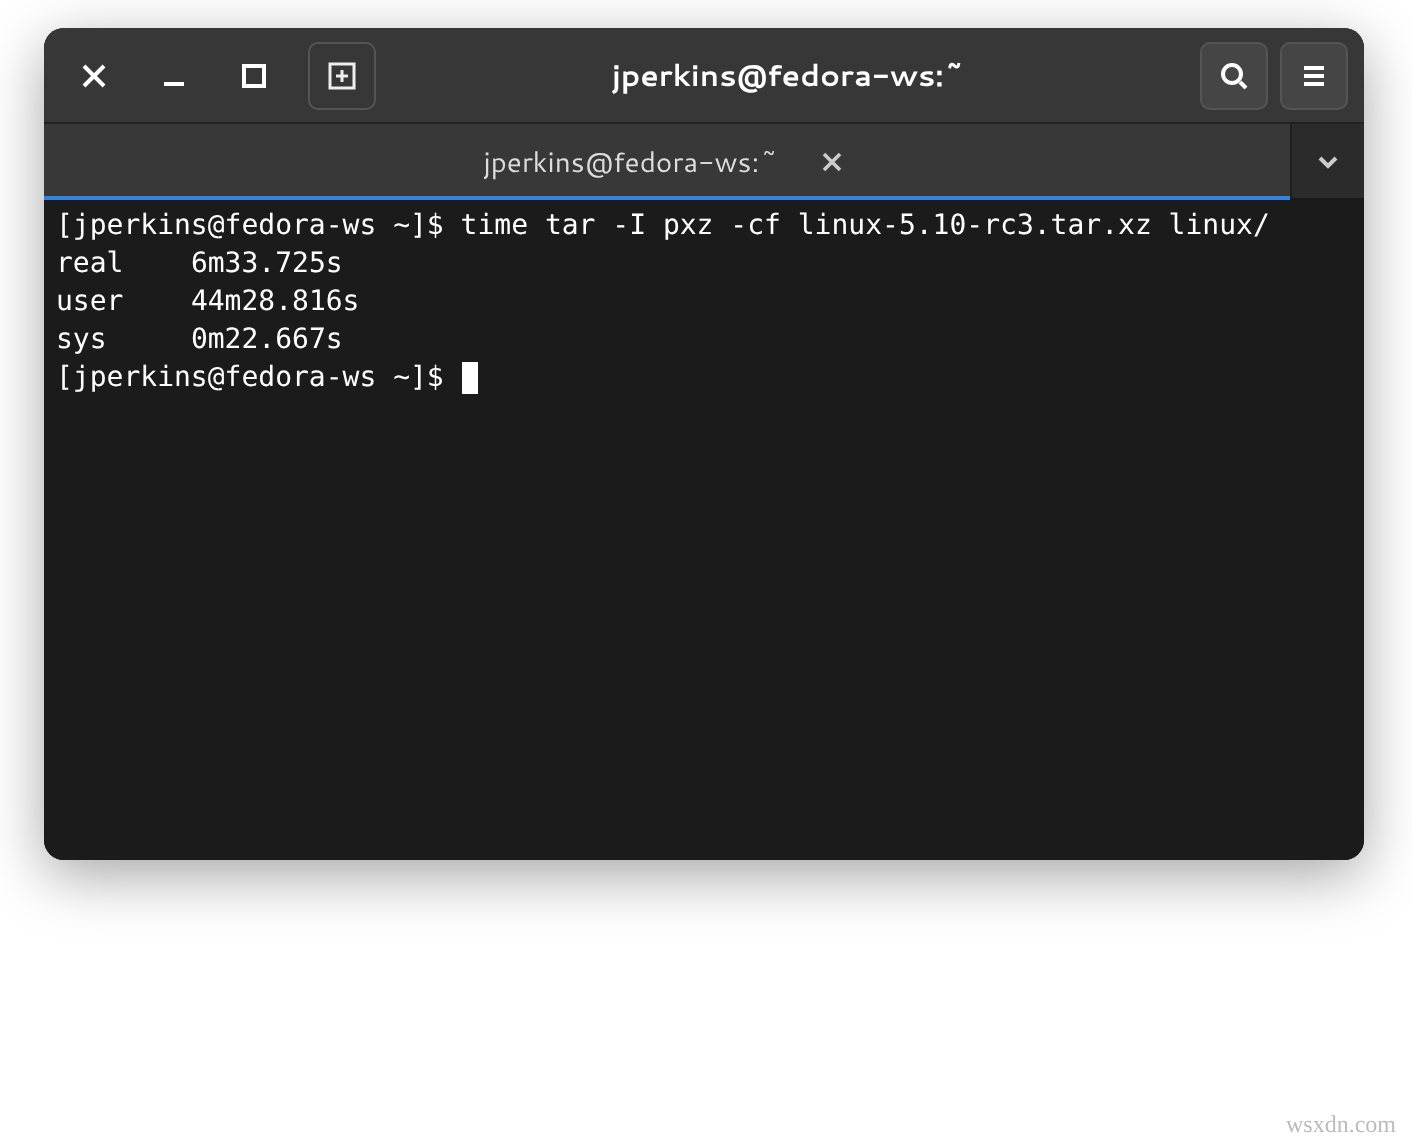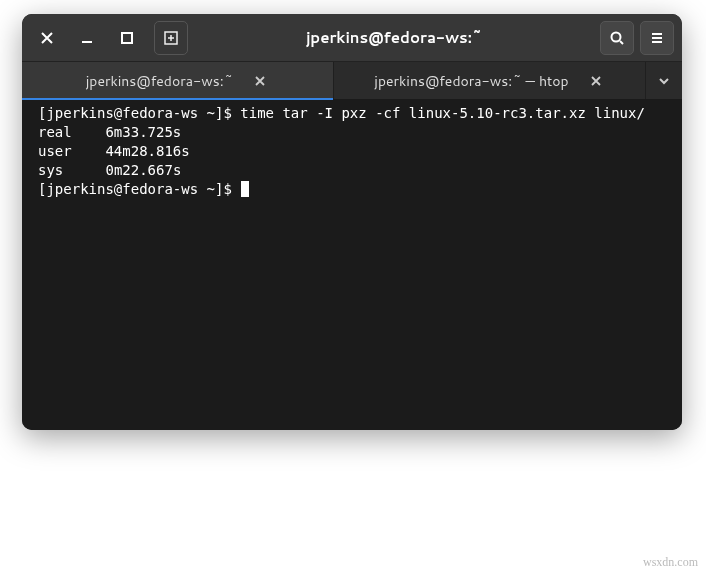--- a/index.html
+++ b/index.html
@@ -110,21 +110,21 @@
       cursor: pointer;
     }
     .tab-menu svg { width: 14px; height: 14px; }
     .terminal {
       flex: 1;
       background: #1b1b1b;
       color: #ffffff;
       font-family: "DejaVu Sans Mono", "Menlo", "Consolas", monospace;
       font-size: 14px;
       line-height: 1.35;
-      padding: 4px 16px;
+      padding: 4px 6px;
       white-space: pre;
       overflow: hidden;
     }
     .term-line { display: block; }
     .cursor {
       display: inline-block;
       width: 8px;
       height: 16px;
       background: #ffffff;
       vertical-align: text-bottom;
@@ -184,28 +184,20 @@
 
   <div class="tabbar">
     <div class="tab active">
       <span>jperkins@fedora-ws:~</span>
       <span class="tab-close">
         <svg viewBox="0 0 12 12">
             <path d="M2 2 L10 10 M10 2 L2 10" stroke="#ccc" stroke-width="1.8"></path>
           </svg>
       </span>
     </div>
-    <div class="tab">
-      <span>jperkins@fedora-ws:~ — htop</span>
-      <span class="tab-close">
-        <svg viewBox="0 0 12 12">
-            <path d="M2 2 L10 10 M10 2 L2 10" stroke="#ccc" stroke-width="1.8"></path>
-          </svg>
-      </span>
-    </div>
     <div class="tab-menu">
       <svg viewBox="0 0 14 14">
           <path d="M3 5 L7 9 L11 5" stroke="#ccc" stroke-width="2" fill="none"></path>
         </svg>
     </div>
   </div>
 
   <div class="terminal"><span class="term-line"><span>[jperkins@fedora-ws ~]$ </span><span>time tar -I pxz -cf linux-5.10-rc3.tar.xz linux/</span></span><span class="term-line"></span><span class="term-line"><span>real</span>    <span>6m33.725s</span></span><span class="term-line"><span>user</span>    <span>44m28.816s</span></span><span class="term-line"><span>sys</span>     <span>0m22.667s</span></span><span class="term-line"><span>[jperkins@fedora-ws ~]$ </span><span class="cursor"></span></span></div>
 
 </div>

